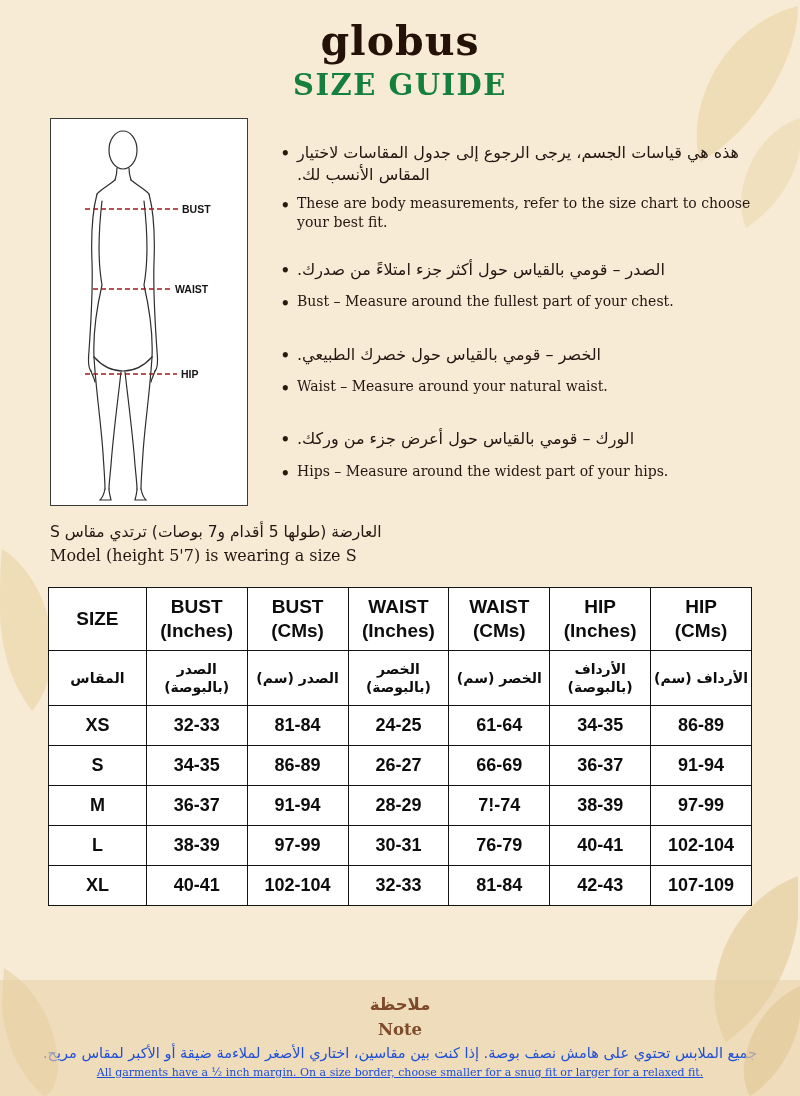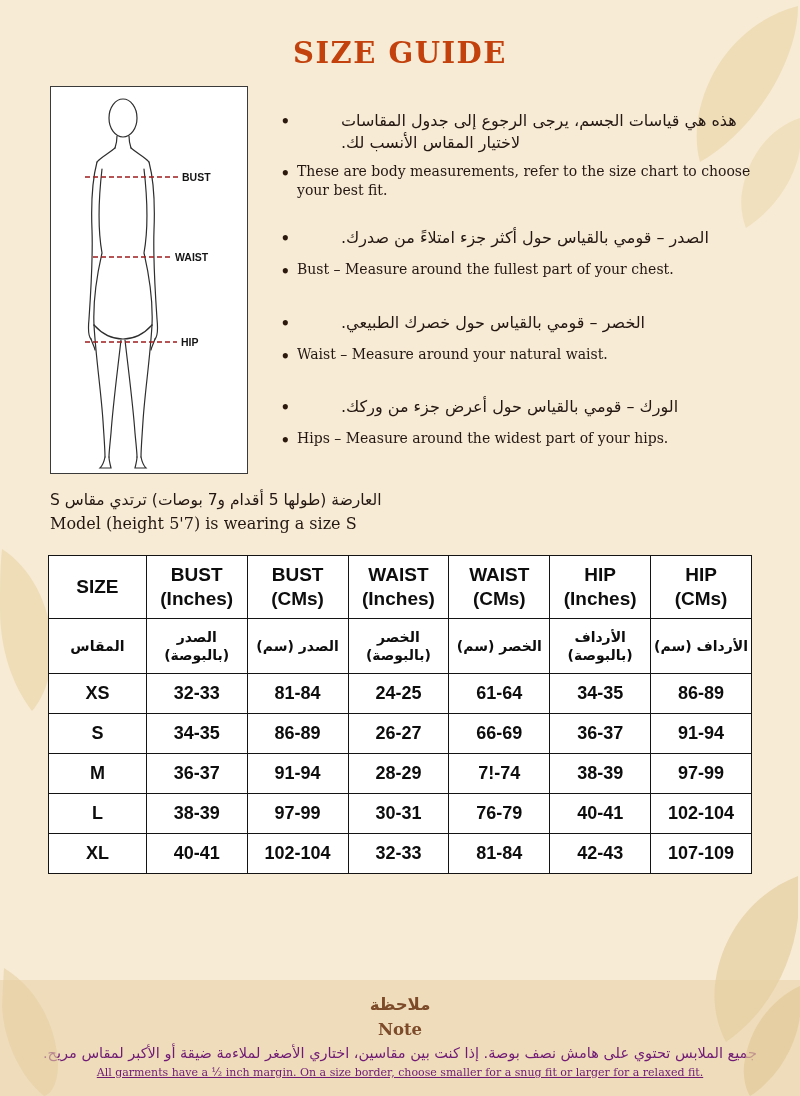--- a/index.html
+++ b/index.html
@@ -11,32 +11,32 @@
   .page{position:relative;width:800px;height:1096px;overflow:hidden;}
   .decor{position:absolute;pointer-events:none;}
   .decor svg{display:block;width:100%;height:100%;}
   .decor-top-right{top:0;right:0;width:170px;height:240px;z-index:0;}
   .decor-mid-left{left:0;top:545px;width:66px;height:170px;z-index:0;}
   .decor-bottom-right{right:0;bottom:0;width:180px;height:230px;z-index:2;}
   .decor-bottom-left{left:0;bottom:0;width:90px;height:130px;z-index:2;}
 
   header{position:relative;z-index:1;text-align:center;padding-top:20px;}
   .logo{font-weight:700;font-size:41px;line-height:1.05;color:#241208;letter-spacing:1px;}
-  .title{font-weight:700;font-size:29px;color:#c2410c;letter-spacing:1.5px;margin-top:16px;}
+  .title{font-weight:700;font-size:29px;color:#15803d;letter-spacing:1.5px;margin-top:5px;}
 
   .top{position:relative;z-index:1;display:flex;align-items:flex-start;margin:16px 44px 0 50px;}
   .figure-box{width:196px;height:386px;background:#ffffff;border:1.5px solid #3a3a3a;flex:0 0 auto;box-sizing:content-box;}
   .figure-box svg{display:block;width:100%;height:100%;}
 
   .instructions{flex:1;margin-left:32px;padding-top:24px;display:flex;flex-direction:column;gap:27px;}
   .group{display:flex;flex-direction:column;gap:9px;}
   .item{display:flex;align-items:flex-start;}
   .bullet{width:17px;flex:0 0 17px;color:#2a190c;font-size:18px;line-height:1.35;}
   .text{flex:1;font-size:14px;line-height:1.35;color:#241712;}
-  .text.ar{font-family:"DejaVu Sans",sans-serif;direction:rtl;text-align:left;font-size:16px;margin-left:44px;}
+  .text.ar{font-family:"DejaVu Sans",sans-serif;direction:rtl;text-align:left;font-size:16px;}
   .text.en{font-family:"DejaVu Serif",serif;}
 
   .model-note{position:relative;z-index:1;margin:14px 0 0 50px;font-size:16px;line-height:1.55;}
   .model-note .ar{font-family:"DejaVu Sans",sans-serif;direction:rtl;text-align:left;font-size:15.5px;}
   .model-note .en{font-family:"DejaVu Serif",serif;}
 
   table.size-table{
     position:relative;z-index:1;border-collapse:collapse;width:704px;margin:18px auto 0;
     background:#ffffff;table-layout:fixed;padding-left:38px;
   }
@@ -45,21 +45,21 @@
   .size-table thead tr.ar th{font-family:"DejaVu Sans",sans-serif;font-size:14px;font-weight:700;color:#0d0d0d;height:54px;line-height:1.3;}
   .size-table tbody td{font-family:"Liberation Sans",sans-serif;font-size:18px;font-weight:700;color:#0d0d0d;height:39px;}
   .size-table th:first-child{width:13.2%;}
 
   .note-band{
     position:absolute;z-index:1;left:0;right:0;bottom:0;background:#eedcbb;
     text-align:center;padding:13px 34px 15px;box-sizing:border-box;
   }
   .note-title{font-family:"DejaVu Sans",sans-serif;font-weight:700;font-size:16.5px;color:#7d4b2a;line-height:1.5;}
   .note-title.en-title{font-family:"DejaVu Serif",serif;}
-  .note-body{font-size:14.5px;color:#701a75;line-height:1.5;}
+  .note-body{font-size:14.5px;color:#1d4ed8;line-height:1.5;}
   .note-body.ar{font-family:"DejaVu Sans",sans-serif;direction:rtl;}
   .note-body.en{font-family:"DejaVu Serif",serif;font-size:11px;text-decoration:underline;}
 </style>
 </head>
 <body>
 
 <div class="page">
 
   <div class="decor decor-top-right">
     <svg viewBox="0 0 170 240">
@@ -78,20 +78,21 @@
       <path d="M180,120 C150,134 128,164 124,200 C123,212 126,224 130,230 C158,212 176,180 180,150 Z" fill="#e2c997" opacity="0.7"></path>
     </svg>
   </div>
   <div class="decor decor-bottom-left">
     <svg viewBox="0 0 90 130">
       <path d="M4,2 C34,20 56,56 58,98 C58,116 52,128 44,130 C20,110 4,76 2,40 Z" fill="#e6cfa2" opacity="0.6"></path>
     </svg>
   </div>
 
   <header>
+    <div class="logo">globus</div>
     <div class="title">SIZE GUIDE</div>
   </header>
 
   <div class="top">
 
     <div class="figure-box">
       <svg viewBox="0 0 196 386">
         <g fill="none" stroke="#2e2e2e" stroke-width="1.2" stroke-linecap="round">
           <ellipse cx="72" cy="31" rx="14" ry="19"></ellipse>
           <path d="M66,49 C66,54 65,58 64,61 M78,49 C78,54 79,58 80,61"></path>

